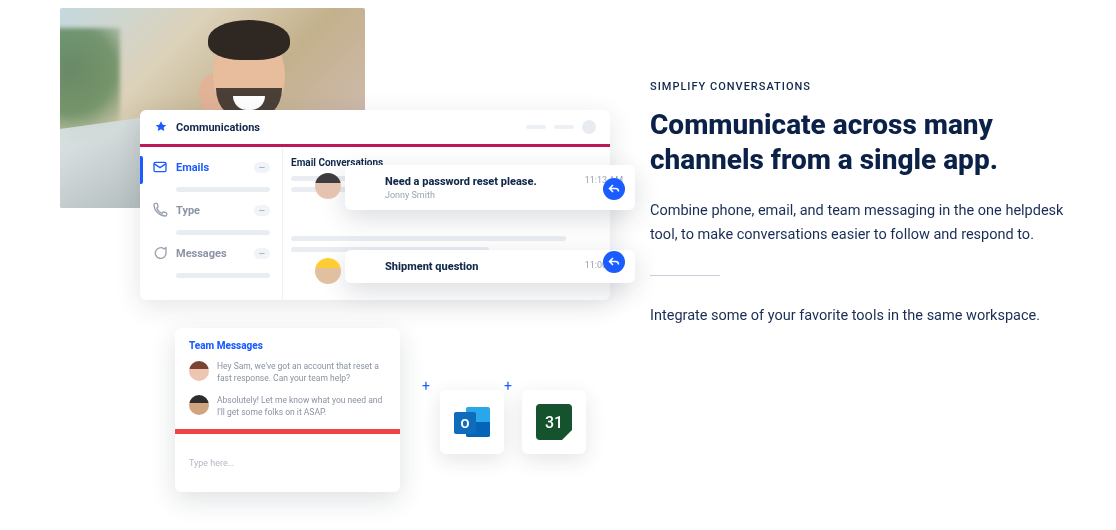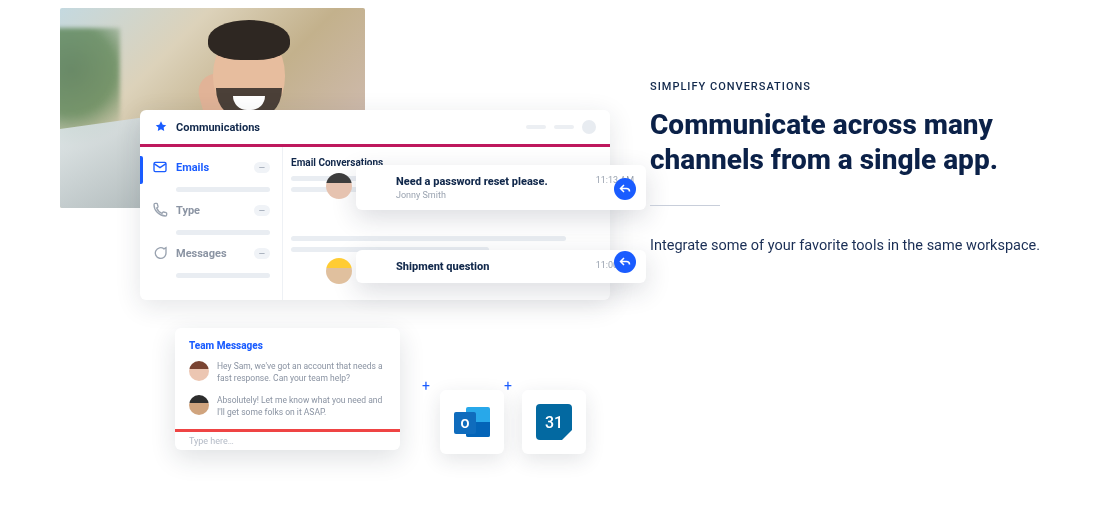--- a/index.html
+++ b/index.html
@@ -194,21 +194,21 @@
   .content .skel-line {
     height: 5px;
     background:#e9edf2;
     border-radius:3px;
     margin-bottom:6px;
   }
 
   
   .convo-card {
     position: absolute;
-    left: 296px;
+    left: 285px;
     width: 290px;
     background: #fff;
     border-radius: 6px;
     box-shadow: 0 8px 26px rgba(30,40,60,.16);
     padding: 10px 12px 10px 40px;
   }
   .convo-card .avatar {
     position: absolute;
     left: -30px; top: 8px;
     width: 26px; height: 26px;
@@ -285,22 +285,22 @@
   .msg.n2 .av {
     background: linear-gradient(180deg, #2d2d2d 40%, #d0a47e 40%);
   }
   .msg p {
     font-size: 8.5px;
     line-height: 1.4;
     color: #8a93a2;
   }
   .team-input {
     margin: 4px -14px 0;
-    padding: 4px 14px;
-    border-top: 3px solid #ef4444;
+    padding: 24px 14px;
+    border-top: 5px solid #ef4444;
     font-size: 9px;
     color: #b3bac6;
   }
 
   
   .tile {
     position: absolute;
     width: 64px; height: 64px;
     background: #fff;
     border-radius: 6px;
@@ -327,21 +327,21 @@
     background:#0364b8; border-radius:0 0 2px 2px;
   }
   .outlook-icon .front {
     position:absolute; left:0; top:8px; width:22px; height:22px;
     background:#0f6cbd; border-radius:2px;
     display:flex;align-items:center;justify-content:center;
     color:#fff; font-weight:700; font-size:13px;
   }
   .cal-icon {
     width: 36px; height: 36px;
-    background: #0369a1;
+    background: #14532d;
     border-radius: 4px;
     display:flex;align-items:center;justify-content:center;
     color:#fff; font-weight:500; font-size:16px;
     position:relative;
   }
   .cal-icon::after {
     content:''; position:absolute; right:0; bottom:0;
     border-style:solid; border-width:0 0 10px 10px;
     border-color: transparent transparent #fff transparent;
   }
@@ -475,21 +475,21 @@
       <svg width="12" height="12" viewBox="0 0 24 24" fill="none" stroke="currentColor" stroke-width="3">
           <path d="M10 4L3 11l7 7M3 11h12a6 6 0 0 1 6 6"></path>
         </svg>
     </div>
   </div>
 
   <div class="team">
     <h4>Team Messages</h4>
     <div class="msg n1">
       <div class="av"></div>
-      <p>Hey Sam, we've got an account that needs a fast response. Can your team help?</p>
+      <p>Hey Sam, we've got an account that reset a fast response. Can your team help?</p>
     </div>
     <div class="msg n2">
       <div class="av"></div>
       <p>Absolutely! Let me know what you need and I'll get some folks on it ASAP.</p>
     </div>
     <div class="team-input">Type here…</div>
   </div>
 
   <span class="plus p1">+</span>
   <div class="tile t1">
@@ -502,15 +502,16 @@
   <span class="plus p2">+</span>
   <div class="tile t2">
     <div class="cal-icon">31</div>
   </div>
 
 </div>
 
 <div class="right">
   <div class="eyebrow">SIMPLIFY CONVERSATIONS</div>
   <h1 class="headline">Communicate across many channels from a single app.</h1>
+  <p class="para">Combine phone, email, and team messaging in the one helpdesk tool, to make conversations easier to follow and respond to.</p>
   <div class="divider"></div>
   <p class="para">Integrate some of your favorite tools in the same workspace.</p>
 </div>
 
 </body></html>

